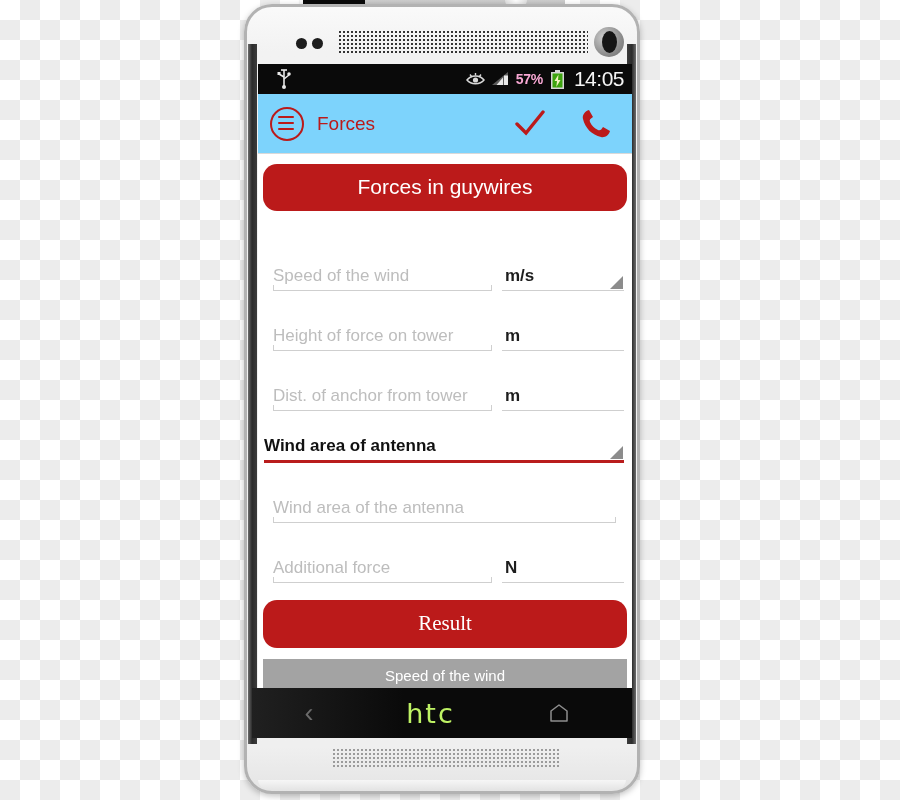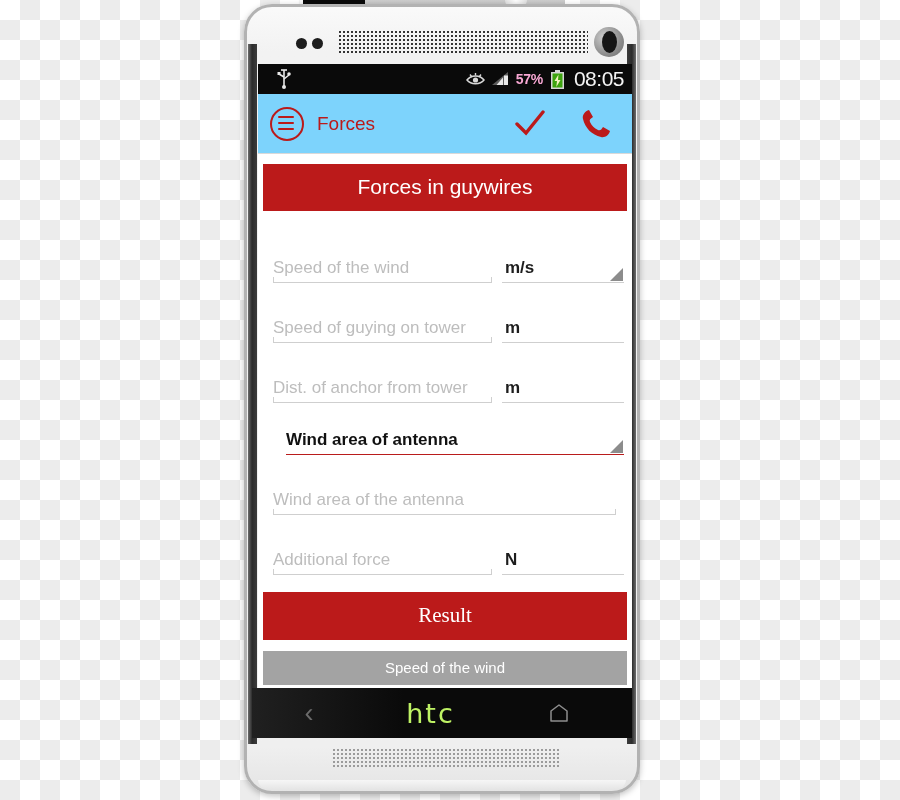--- a/index.html
+++ b/index.html
@@ -103,22 +103,22 @@
   #menu-icon span:nth-child(2){top:13px;}
   #menu-icon span:nth-child(3){top:19px;}
   #app-title{color:#bb1a1a;font-size:19px;margin-left:13px;}
   #check-icon{position:absolute;right:86px;top:16px;width:32px;height:28px;}
   #phone-icon{position:absolute;right:20px;top:14px;width:32px;height:32px;}
 
   
   #content{height:535px;position:relative;background:#fff;overflow:hidden;}
 
   .banner{
-    margin:10px 5px 0 5px;background:#bb1a1a;color:#ffffff;
-    text-align:center;font-size:21px;padding:11px 0 12px 0;
+    margin:10px 5px 8px 5px;background:#bb1a1a;color:#ffffff;
+    text-align:center;font-size:21px;padding:11px 0 12px 0;border-radius:14px;
   }
   .banner.result{margin-top:17px;font-size:21px;padding:11px 0 12px 0;font-family:Liberation Serif, serif;}
 
   .grey-bar{
     margin:11px 5px 0 5px;background:#a3a3a3;color:#ffffff;
     text-align:center;font-size:15px;padding:8px 0 9px 0;
   }
 
   .form{padding:12px 0 0 0;}
   .row{display:flex;align-items:flex-end;height:60px;padding:0 6px;}
@@ -142,21 +142,21 @@
     border-left:13px solid transparent;border-bottom:13px solid #8c8c8c;
   }
 
   
   .row.inputby{height:52px;}
   .lbl-wrap{
     width:142px;border-bottom:1px solid #cfcfcf;padding-bottom:4px;margin-left:9px;position:relative;
   }
   .lbl{font-size:17px;color:#1d1d1d;}
   .sel-wrap{
-    flex:1;margin-left:22px;margin-right:2px;border-bottom:1px solid #b91c1c;
+    flex:1;margin-right:2px;border-bottom:3px solid #b91c1c;
     padding-bottom:4px;position:relative;
   }
   .sel{font-size:17px;color:#111;font-weight:bold;}
 
   
   #navbar{
     position:absolute;left:252px;top:688px;width:380px;height:50px;
     background:#0a0a0a;display:flex;align-items:center;justify-content:space-around;
   }
   #navbar::before{
@@ -226,21 +226,21 @@
         <path d="M4.5 13 L11 5.5 L11 13 Z" fill="#e8e8e8"></path>
         <rect x="12" y="3.5" width="4" height="9.5" fill="#e8e8e8"></rect>
       </svg>
       <span id="batt-pct">57%</span>
       <svg id="batt-icon" viewBox="0 0 15 19">
         <rect x="5" y="0" width="5" height="2" fill="#d6d6d6"></rect>
         <rect x="1" y="2" width="13" height="17" fill="#d6d6d6"></rect>
         <rect x="2.5" y="3.5" width="10" height="14" fill="#3da30f"></rect>
         <path d="M8.5 4.5 L4.5 11 H7 L6.3 17 L10.5 10 H8 Z" fill="#f2f2c0"></path>
       </svg>
-      <span id="clock">08:05</span>
+      <span id="clock">14:05</span>
     </div>
   </div>
 
   <div id="actionbar">
     <div id="menu-icon">
       <span></span>
         <span></span>
         <span></span>
     </div>
     <div id="app-title">Forces</div>
@@ -265,21 +265,21 @@
           <div class="ph">Speed of the wind</div>
         </div>
         <div class="unit-wrap">
           <div class="unit">m/s</div>
           <div class="caret"></div>
         </div>
       </div>
 
       <div class="row">
         <div class="fld">
-          <div class="ph">Speed of guying on tower</div>
+          <div class="ph">Height of force on tower</div>
         </div>
         <div class="unit-wrap">
           <div class="unit">m</div>
         </div>
       </div>
 
       <div class="row">
         <div class="fld">
           <div class="ph">Dist. of anchor from tower</div>
         </div>

